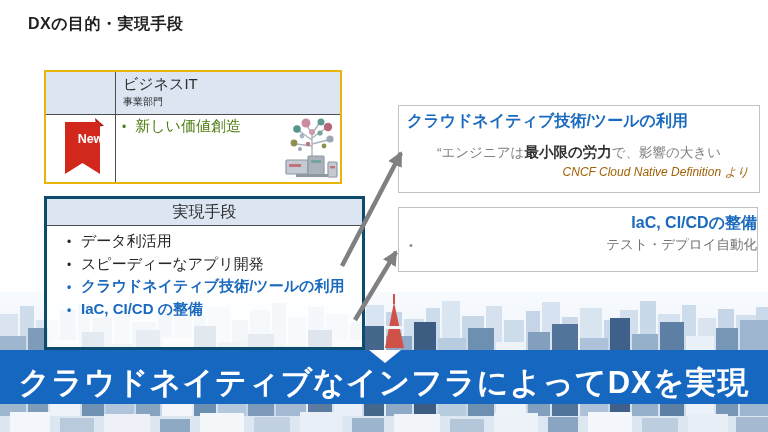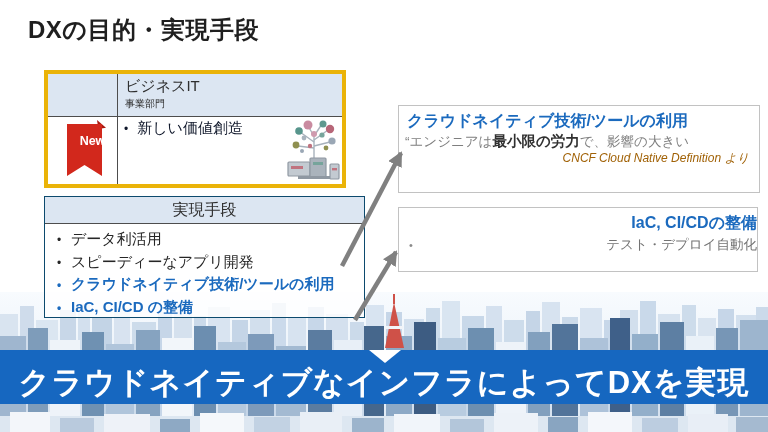--- a/index.html
+++ b/index.html
@@ -1,51 +1,51 @@
 <!DOCTYPE html>
 <html><head>
 <meta charset="utf-8">
 <style>
   html,body{margin:0;padding:0;background:#888;}
   .slide{
     position:relative;width:768px;height:432px;background:#ffffff;overflow:hidden;
     font-family:"Liberation Sans",sans-serif;
   }
   
-  .page-title{position:absolute;left:28px;top:14px;font-size:24px;font-weight:700;color:#1f1f1f;letter-spacing:.5px;}
+  .page-title{position:absolute;left:28px;top:14px;font-size:16px;font-weight:700;color:#1f1f1f;letter-spacing:.5px;}
   
   .photo{position:absolute;left:0;top:292px;width:768px;height:140px;z-index:1;}
   
-  .box1{position:absolute;left:44px;top:70px;width:294px;height:110px;border:4px solid #eab308;background:#fff;z-index:4;}
+  .box1{position:absolute;left:44px;top:70px;width:294px;height:110px;border:2px solid #eab308;background:#fff;z-index:4;}
   .box1-header{position:absolute;left:0;top:0;width:100%;height:43px;background:#dce6f2;border-bottom:1px solid #4d4d4d;box-sizing:border-box;}
   .box1-col-divider{position:absolute;left:69px;top:0;width:1px;height:100%;background:#4d4d4d;}
   .box1-h-title{position:absolute;left:77px;top:3px;font-size:15px;color:#2e2e2e;}
   .box1-h-sub{position:absolute;left:77px;top:23px;font-size:10px;color:#2e2e2e;}
   .ribbon{position:absolute;left:19px;top:48px;width:37px;height:54px;}
   .ribbon-body{position:absolute;left:0;top:2px;width:35px;height:52px;background:#d2281c;
     clip-path:polygon(0 0,100% 0,100% 100%,50% 79%,0 100%);}
   .ribbon-fold{position:absolute;right:-2px;top:-2px;width:9px;height:9px;background:#a91a10;
     clip-path:polygon(0 0,100% 85%,15% 100%);}
   .ribbon-label{position:absolute;left:0;top:12px;width:51px;text-align:center;font-size:12.5px;font-weight:700;color:#fff;}
-  .box1-bullet{position:absolute;left:76px;top:44px;font-size:15px;color:#0f172a;line-height:20px;}
+  .box1-bullet{position:absolute;left:76px;top:44px;font-size:15px;color:#4d7c0f;line-height:20px;}
   .box1-bullet .marker{margin-right:9px;font-size:12px;}
   .vc-icon{position:absolute;left:238px;top:46px;}
   
-  .box2{position:absolute;left:44px;top:196px;width:321px;height:122px;border:1px solid #0c4a6e;background:rgba(255,255,255,.8);box-sizing:border-box;z-index:4;}
+  .box2{position:absolute;left:44px;top:196px;width:321px;height:154px;border:3px solid #0c4a6e;background:rgba(255,255,255,.8);box-sizing:border-box;z-index:4;}
   .box2-header{height:26px;background:#dce6f2;border-bottom:1px solid #4d4d4d;text-align:center;font-size:16px;color:#2e2e2e;line-height:26px;}
   .box2 ul{margin:4px 0 0 0;padding:0 0 0 26px;list-style:none;}
-  .box2 li{font-size:15px;color:#262626;line-height:22.5px;position:relative;}
+  .box2 li{font-size:15px;color:#262626;line-height:22.5px;position:relative;margin-left:8px;}
   .box2 li::before{content:"•";position:absolute;left:-14px;font-size:12px;top:1px;}
   .box2 li.hl{color:#1b6abe;font-weight:700;}
   
   .panel{position:absolute;background:#fff;border:1px solid #c2c2c2;box-sizing:border-box;z-index:4;}
   .panelA{left:398px;top:105px;width:362px;height:88px;}
   .panelB{left:398px;top:207px;width:360px;height:65px;text-align:right;}
   .panel-title{font-size:16px;font-weight:700;color:#1b6abe;padding:5px 0 0 8px;white-space:nowrap;}
-  .quote{margin-top:1px;text-align:left;font-size:13.5px;color:#7f7f7f;line-height:16px;padding:0 6px;}
+  .quote{margin-top:9px;text-align:center;font-size:13.5px;color:#7f7f7f;line-height:22px;padding:0 6px;}
   .quote .emph{font-weight:700;color:#303030;font-size:14.5px;}
   .attribution{text-align:right;padding-right:10px;font-size:12px;font-style:italic;color:#a16207;margin-top:0px;}
   .panelB ul{margin:2px 0 0 0;padding:0 0 0 22px;list-style:none;}
   .panelB li{font-size:13.5px;color:#737373;line-height:18.5px;position:relative;}
   .panelB li::before{content:"•";position:absolute;left:-12px;font-size:11px;color:#8a8a8a;}
   
   .arrows{position:absolute;left:0;top:0;z-index:5;pointer-events:none;}
   
   .banner{position:absolute;left:0;top:350px;width:768px;height:54px;background:#1667c0;z-index:6;}
   .banner-text{width:100%;text-align:center;font-size:31px;font-weight:700;color:#fff;line-height:66px;letter-spacing:1px;white-space:nowrap;}

